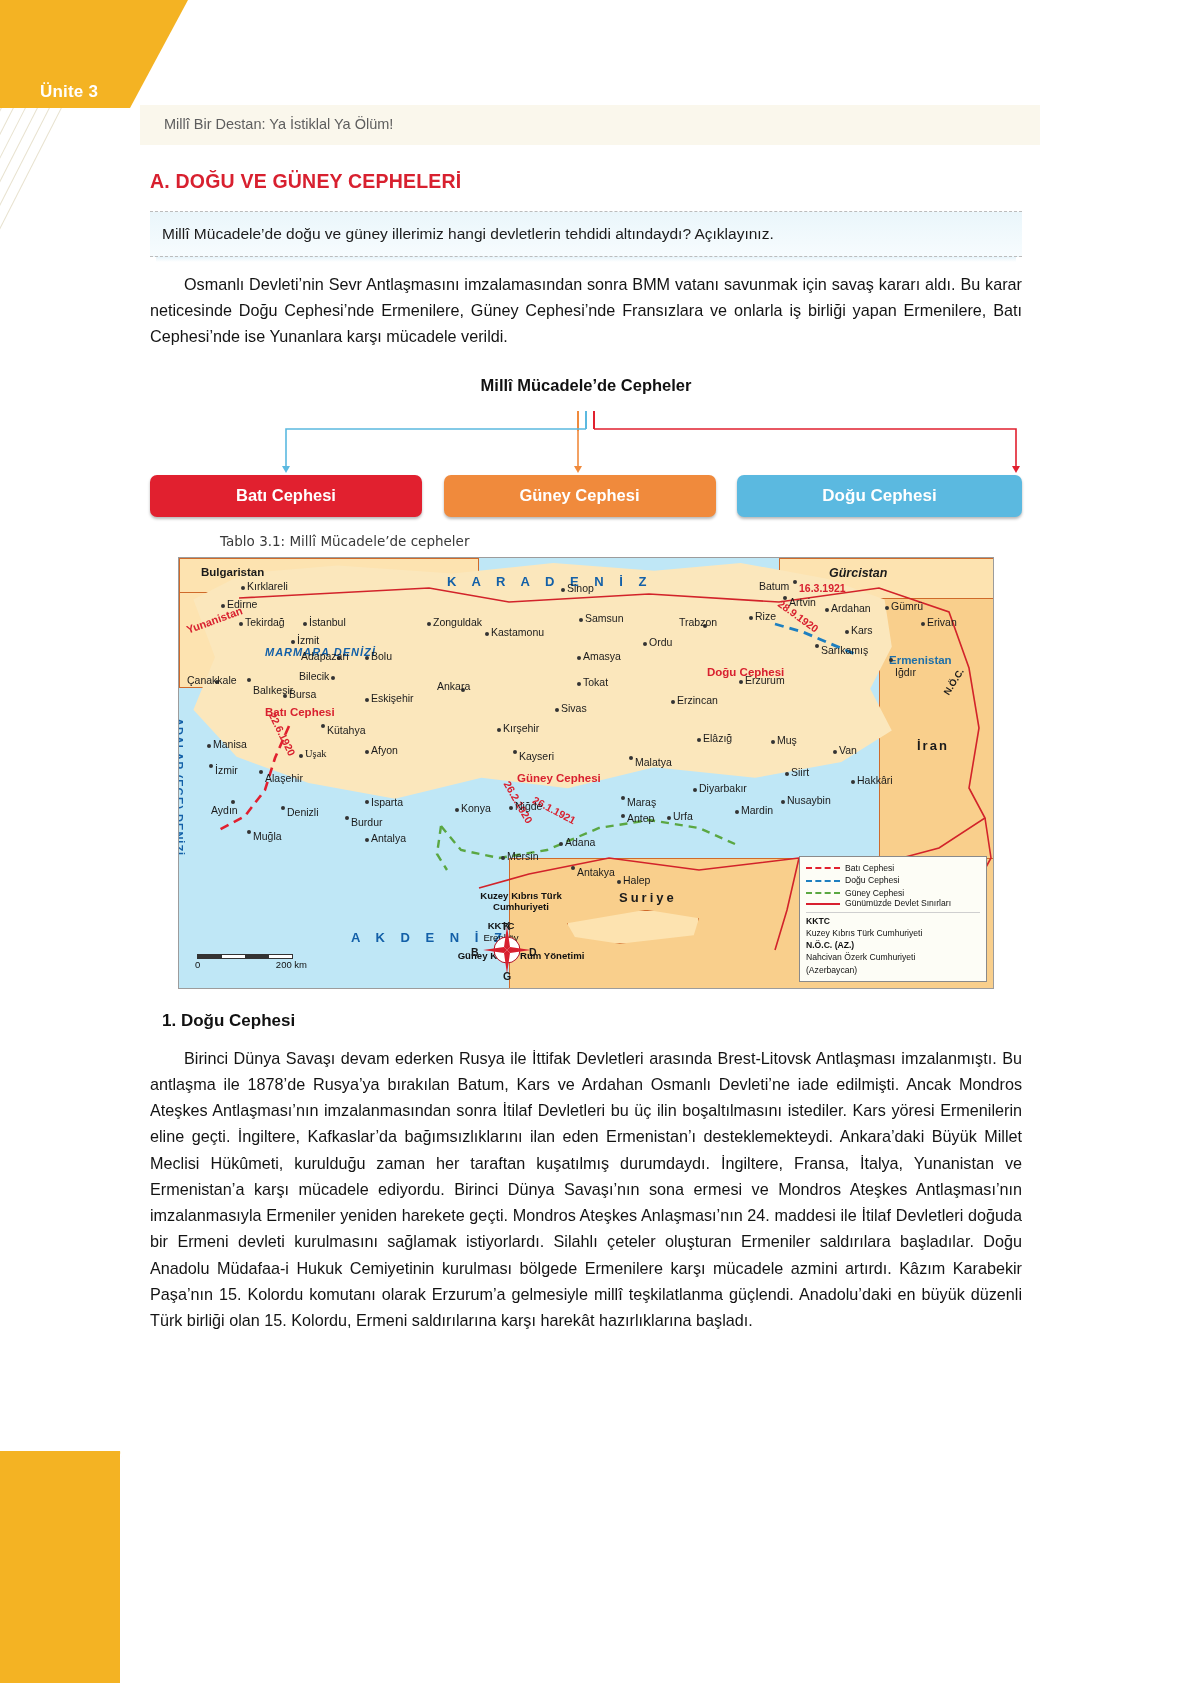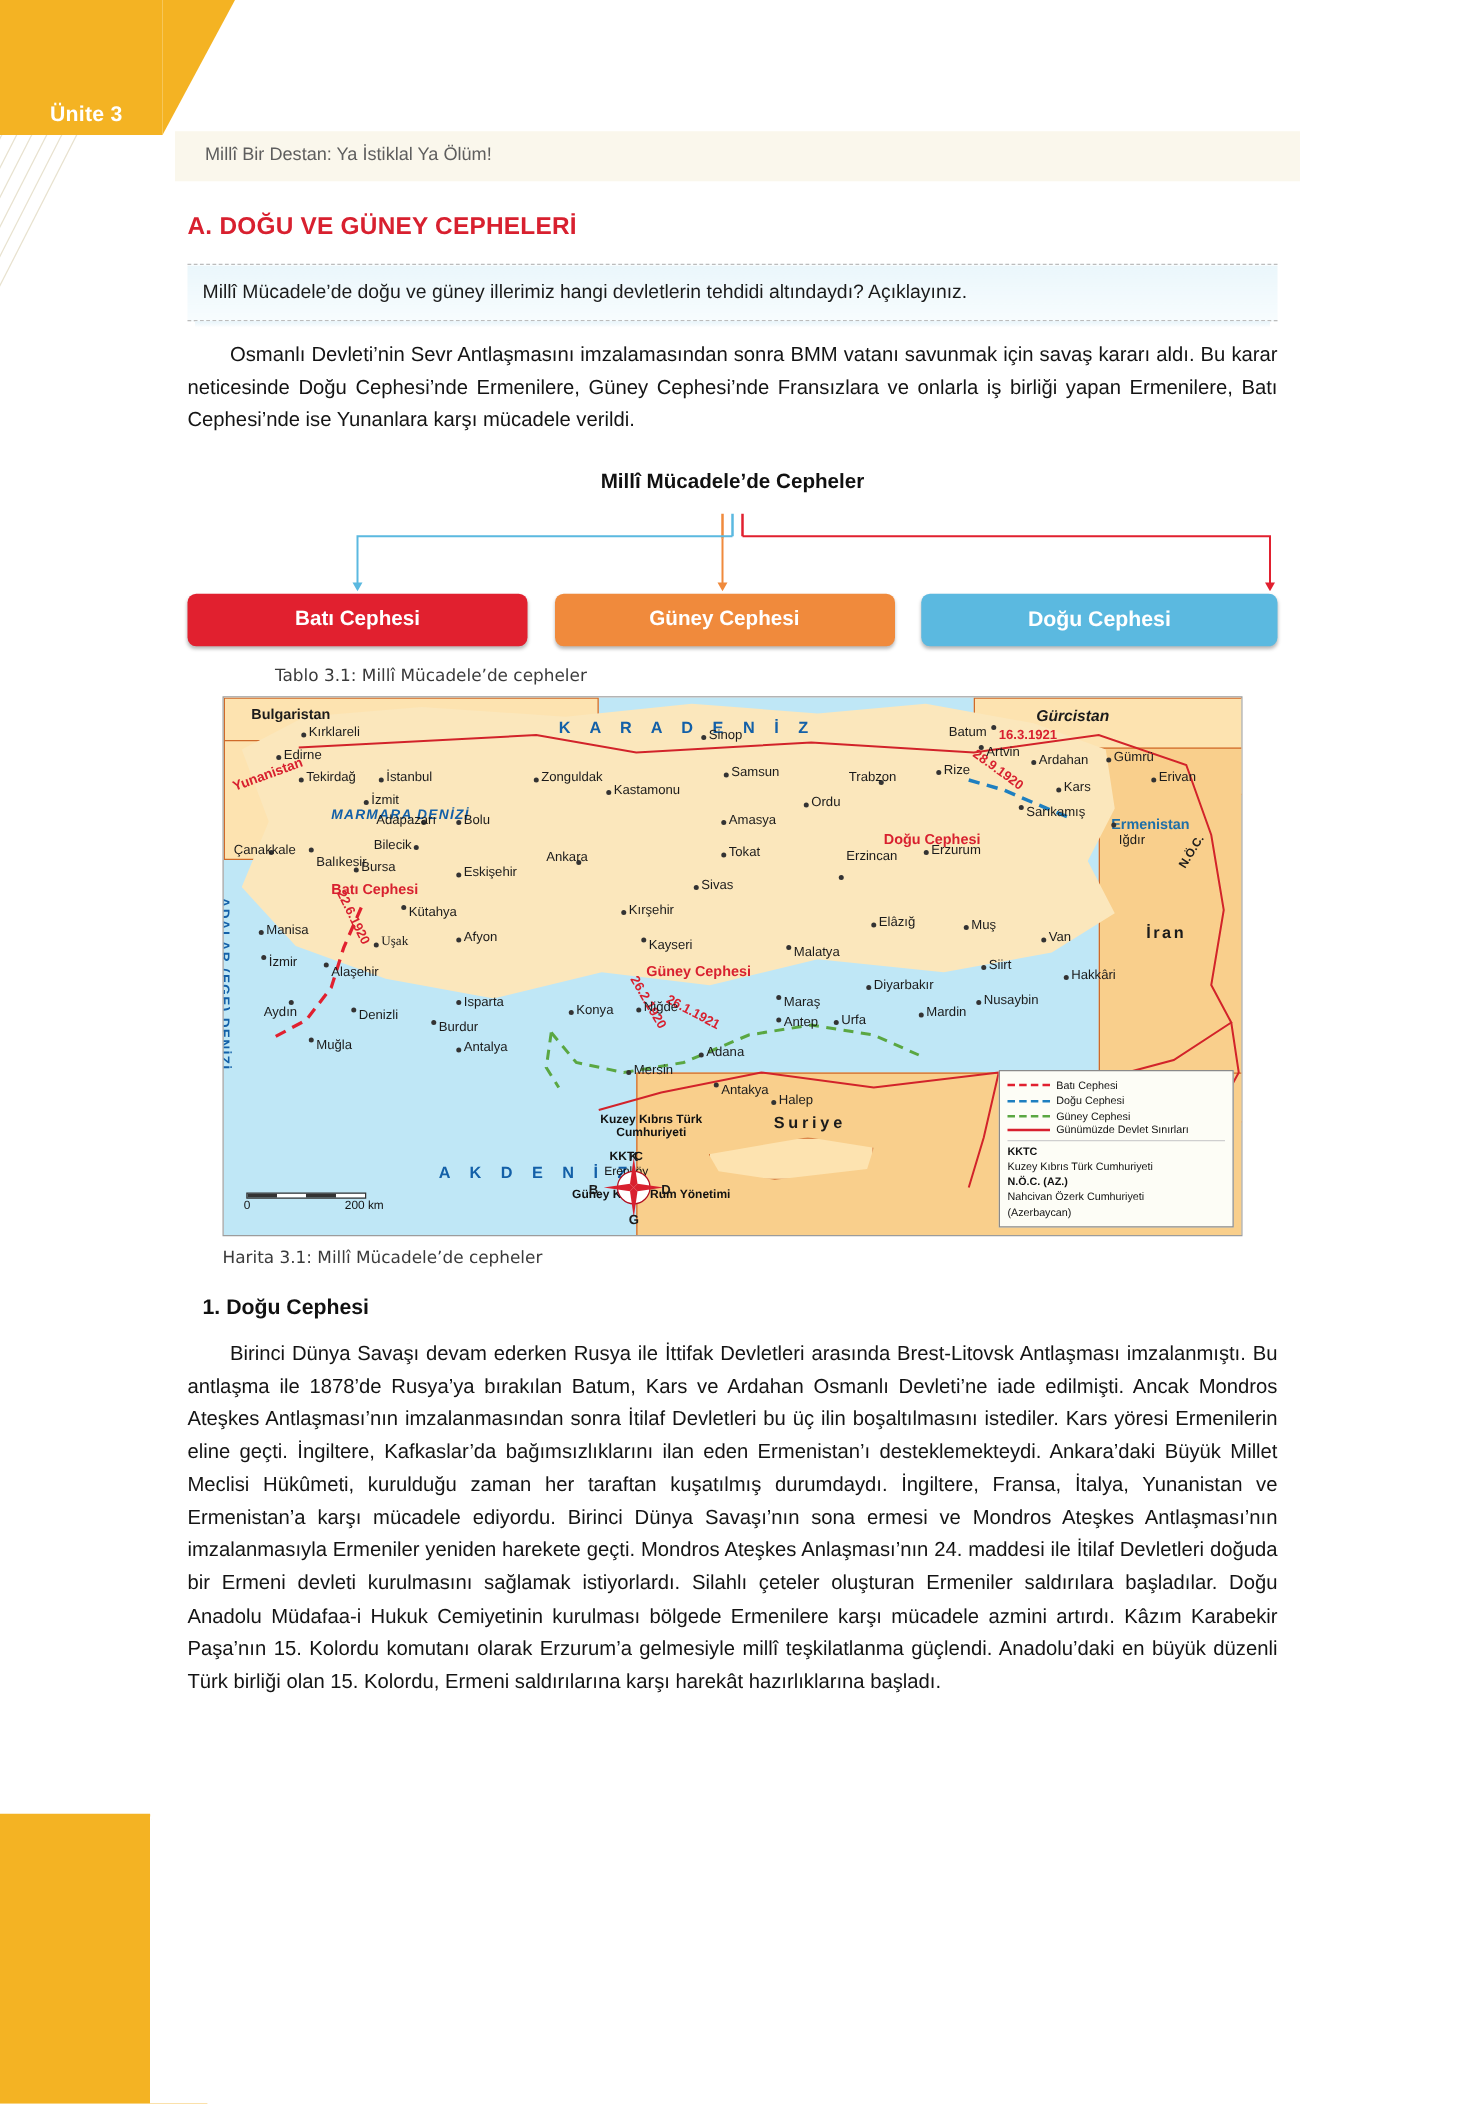--- a/index.html
+++ b/index.html
@@ -416,21 +416,21 @@
     <div class="map-t" style="left:712px; top:42px;">Gümrü</div>
     <div class="dot" style="left:742px; top:64px;"></div>
     <div class="map-t" style="left:748px; top:58px;">Erivan</div>
     <div class="dot" style="left:636px; top:86px;"></div>
     <div class="map-t" style="left:642px; top:86px;">Sarıkamış</div>
     <div class="dot" style="left:710px; top:100px;"></div>
     <div class="map-t" style="left:716px; top:108px;">Iğdır</div>
     <div class="dot" style="left:560px; top:122px;"></div>
     <div class="map-t" style="left:566px; top:116px;">Erzurum</div>
     <div class="dot" style="left:492px; top:142px;"></div>
-    <div class="map-t" style="left:498px; top:121px;">Erzincan</div>
+    <div class="map-t" style="left:498px; top:136px;">Erzincan</div>
     <div class="dot" style="left:518px; top:180px;"></div>
     <div class="map-t" style="left:524px; top:174px;">Elâzığ</div>
     <div class="dot" style="left:450px; top:198px;"></div>
     <div class="map-t" style="left:456px; top:198px;">Malatya</div>
     <div class="dot" style="left:592px; top:182px;"></div>
     <div class="map-t" style="left:598px; top:176px;">Muş</div>
     <div class="dot" style="left:654px; top:192px;"></div>
     <div class="map-t" style="left:660px; top:186px;">Van</div>
     <div class="dot" style="left:606px; top:214px;"></div>
     <div class="map-t" style="left:612px; top:208px;">Siirt</div>
@@ -502,19 +502,18 @@
       <div style="margin-top:3px; border-top:1px solid #cfcfcf; padding-top:2px;">
         <div style="font-weight:bold">KKTC</div>
         <div>Kuzey Kıbrıs Türk Cumhuriyeti</div>
         <div style="font-weight:bold">N.Ö.C. (AZ.)</div>
         <div>Nahcivan Özerk Cumhuriyeti</div>
         <div>(Azerbaycan)</div>
       </div>
     </div>
   </div>
 
-  <div class="map-caption">Harita 3.1: Millî Mücadele’de cepheler</div>
 
   <h2 class="sub">1. Doğu Cephesi</h2>
 
   <p class="body">Birinci Dünya Savaşı devam ederken Rusya ile İttifak Devletleri arasında Brest-Litovsk Antlaşması imzalanmıştı. Bu antlaşma ile 1878’de Rusya’ya bırakılan Batum, Kars ve Ardahan Osmanlı Devleti’ne iade edilmişti. Ancak Mondros Ateşkes Antlaşması’nın imzalanmasından sonra İtilaf Devletleri bu üç ilin boşaltılmasını istediler. Kars yöresi Ermenilerin eline geçti. İngiltere, Kafkaslar’da bağımsızlıklarını ilan eden Ermenistan’ı desteklemekteydi. Ankara’daki Büyük Millet Meclisi Hükûmeti, kurulduğu zaman her taraftan kuşatılmış durumdaydı. İngiltere, Fransa, İtalya, Yunanistan ve Ermenistan’a karşı mücadele ediyordu. Birinci Dünya Savaşı’nın sona ermesi ve Mondros Ateşkes Antlaşması’nın imzalanmasıyla Ermeniler yeniden harekete geçti. Mondros Ateşkes Anlaşması’nın 24. maddesi ile İtilaf Devletleri doğuda bir Ermeni devleti kurulmasını sağlamak istiyorlardı. Silahlı çeteler oluşturan Ermeniler saldırılara başladılar. Doğu Anadolu Müdafaa-i Hukuk Cemiyetinin kurulması bölgede Ermenilere karşı mücadele azmini artırdı. Kâzım Karabekir Paşa’nın 15. Kolordu komutanı olarak Erzurum’a gelmesiyle millî teşkilatlanma güçlendi. Anadolu’daki en büyük düzenli Türk birliği olan 15. Kolordu, Ermeni saldırılarına karşı harekât hazırlıklarına başladı.</p>
 
 </div>
 
 </body></html>

